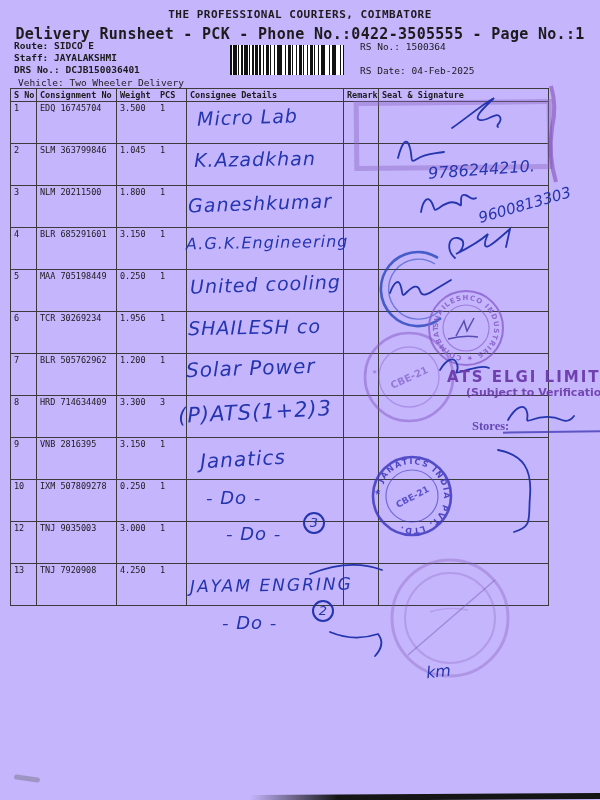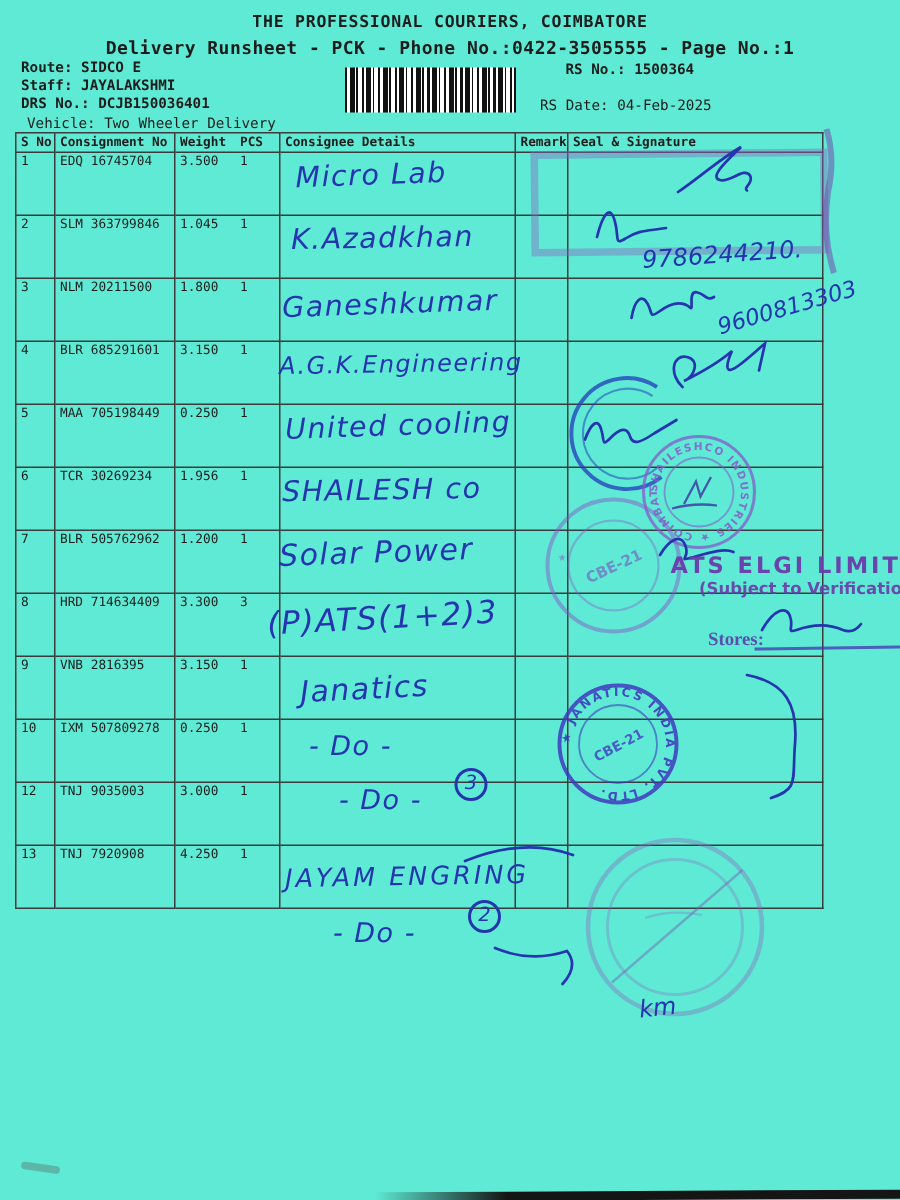--- a/index.html
+++ b/index.html
@@ -1,22 +1,22 @@
 <!DOCTYPE html>
 <html><head>
 <meta charset="utf-8">
 <style>
   html,body{margin:0;padding:0;background:#e8e6e0;}
-  .page{position:relative;width:600px;height:800px;background:#5eead4;overflow:hidden;
+  .page{position:relative;width:600px;height:800px;background:#c4b5fd;overflow:hidden;
         font-family:"DejaVu Sans Mono", monospace;color:#1c1c1c;}
   
   .doc-title{position:absolute;top:8px;left:0;width:600px;text-align:center;
              font-size:11px;font-weight:bold;letter-spacing:.5px;}
   .doc-subtitle{position:absolute;top:25px;left:0;width:600px;text-align:center;
-             font-size:12px;font-weight:bold;letter-spacing:.3px;}
+             font-size:15px;font-weight:bold;letter-spacing:.3px;}
   .info{position:absolute;font-size:9.5px;font-weight:bold;white-space:nowrap;}
   .barcode{position:absolute;left:230px;top:45px;width:114px;height:30px;
     background:repeating-linear-gradient(90deg,#111 0px,#111 1.5px,#fff 1.5px,#fff 3px,
       #111 3px,#111 6.5px,#fff 6.5px,#fff 7.5px,#111 7.5px,#111 8.5px,#fff 8.5px,#fff 11px);}
   
   table.runsheet{position:absolute;left:10px;top:88px;width:538px;
     border-collapse:collapse;table-layout:fixed;}
   table.runsheet th,table.runsheet td{border:1px solid #3b3b3b;vertical-align:top;
     font-size:8.5px;padding:1px 0 0 3px;text-align:left;overflow:hidden;white-space:nowrap;}
   table.runsheet th{height:11px;font-weight:bold;}
@@ -53,21 +53,21 @@
 
 <div class="page">
 
   <div class="doc-title">THE PROFESSIONAL COURIERS, COIMBATORE</div>
   <div class="doc-subtitle">Delivery Runsheet - PCK - Phone No.:0422-3505555 - Page No.:1</div>
   <div class="info" style="left:14px;top:40px;">Route: SIDCO E</div>
   <div class="info" style="left:14px;top:52px;">Staff: JAYALAKSHMI</div>
   <div class="info" style="left:14px;top:64px;">DRS No.: DCJB150036401</div>
   <div class="info" style="left:18px;top:77px;font-weight:normal;">Vehicle: Two Wheeler Delivery</div>
   <div class="barcode"></div>
-  <div class="info" style="left:377px;top:41px;font-weight:bold;">RS No.: 1500364</div>
+  <div class="info" style="left:360px;top:41px;font-weight:normal;">RS No.: 1500364</div>
   <div class="info" style="left:360px;top:53px;font-weight:normal;margin-top:12px;">RS Date: 04-Feb-2025</div>
 
   <table class="runsheet">
     <colgroup>
       <col class="col-sno">
         <col class="col-con">
         <col class="col-wp">
       <col class="col-cons">
         <col class="col-rem">
         <col class="col-seal">

